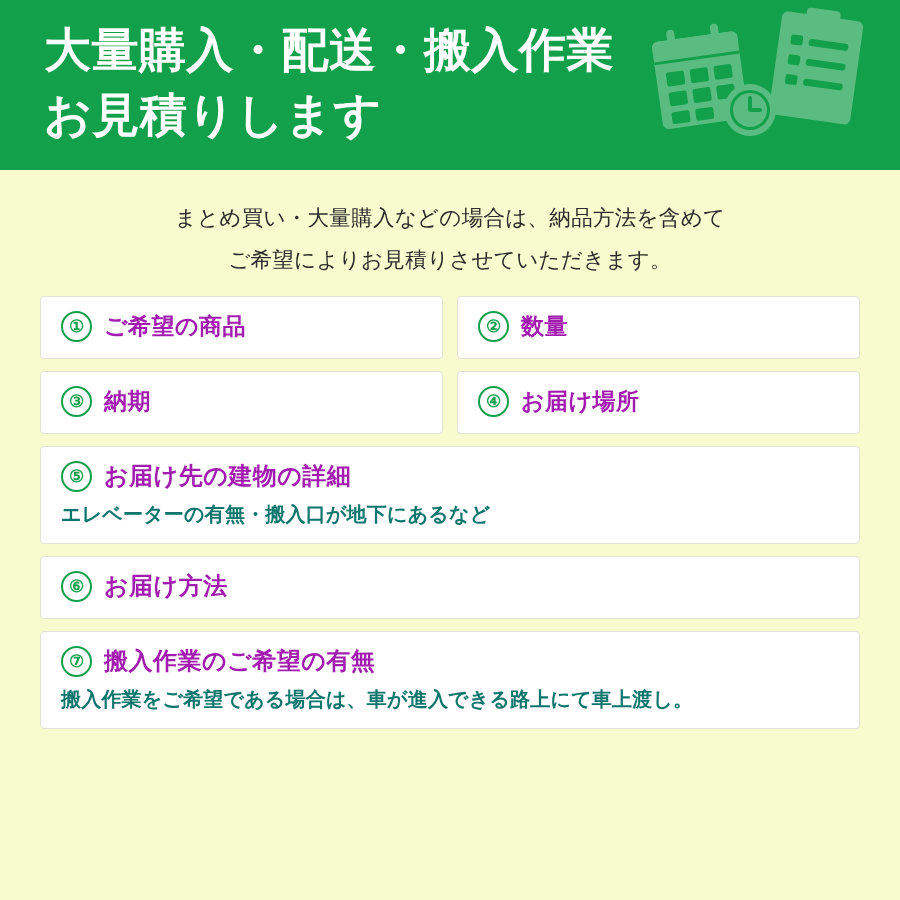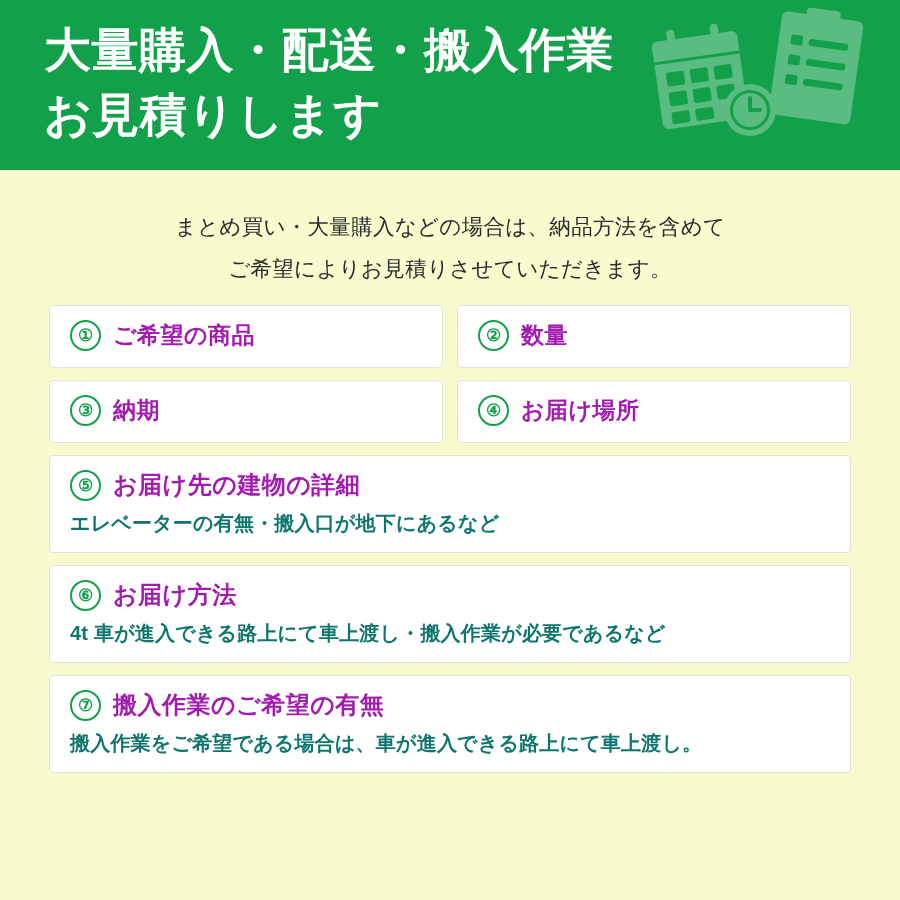--- a/index.html
+++ b/index.html
@@ -45,21 +45,21 @@
     width: 230px;
     height: 160px;
     opacity: 0.30;
   }
 
   
   .body {
     position: relative;
     background: #f7fbcd;
     height: 730px;
-    padding: 9px;
+    padding: 0;
     box-sizing: border-box;
   }
   .lead {
     padding-top: 28px;
     text-align: center;
     color: #2b2b2b;
     font-size: 21.5px;
     line-height: 1.95;
     letter-spacing: 0.3px;
   }
@@ -227,21 +227,20 @@
           <div class="card-sub">エレベーターの有無・搬入口が地下にあるなど</div>
         </div>
       </div>
 
       <div class="row">
         <div class="card full">
           <div class="card-head">
             <div class="num">⑥</div>
             <div class="card-title">お届け方法</div>
           </div>
-          <div class="card-sub">4t 車が進入できる路上にて車上渡し・搬入作業が必要であるなど</div>
         </div>
       </div>
 
       <div class="row">
         <div class="card full">
           <div class="card-head">
             <div class="num">⑦</div>
             <div class="card-title">搬入作業のご希望の有無</div>
           </div>
           <div class="card-sub">搬入作業をご希望である場合は、車が進入できる路上にて車上渡し。</div>

